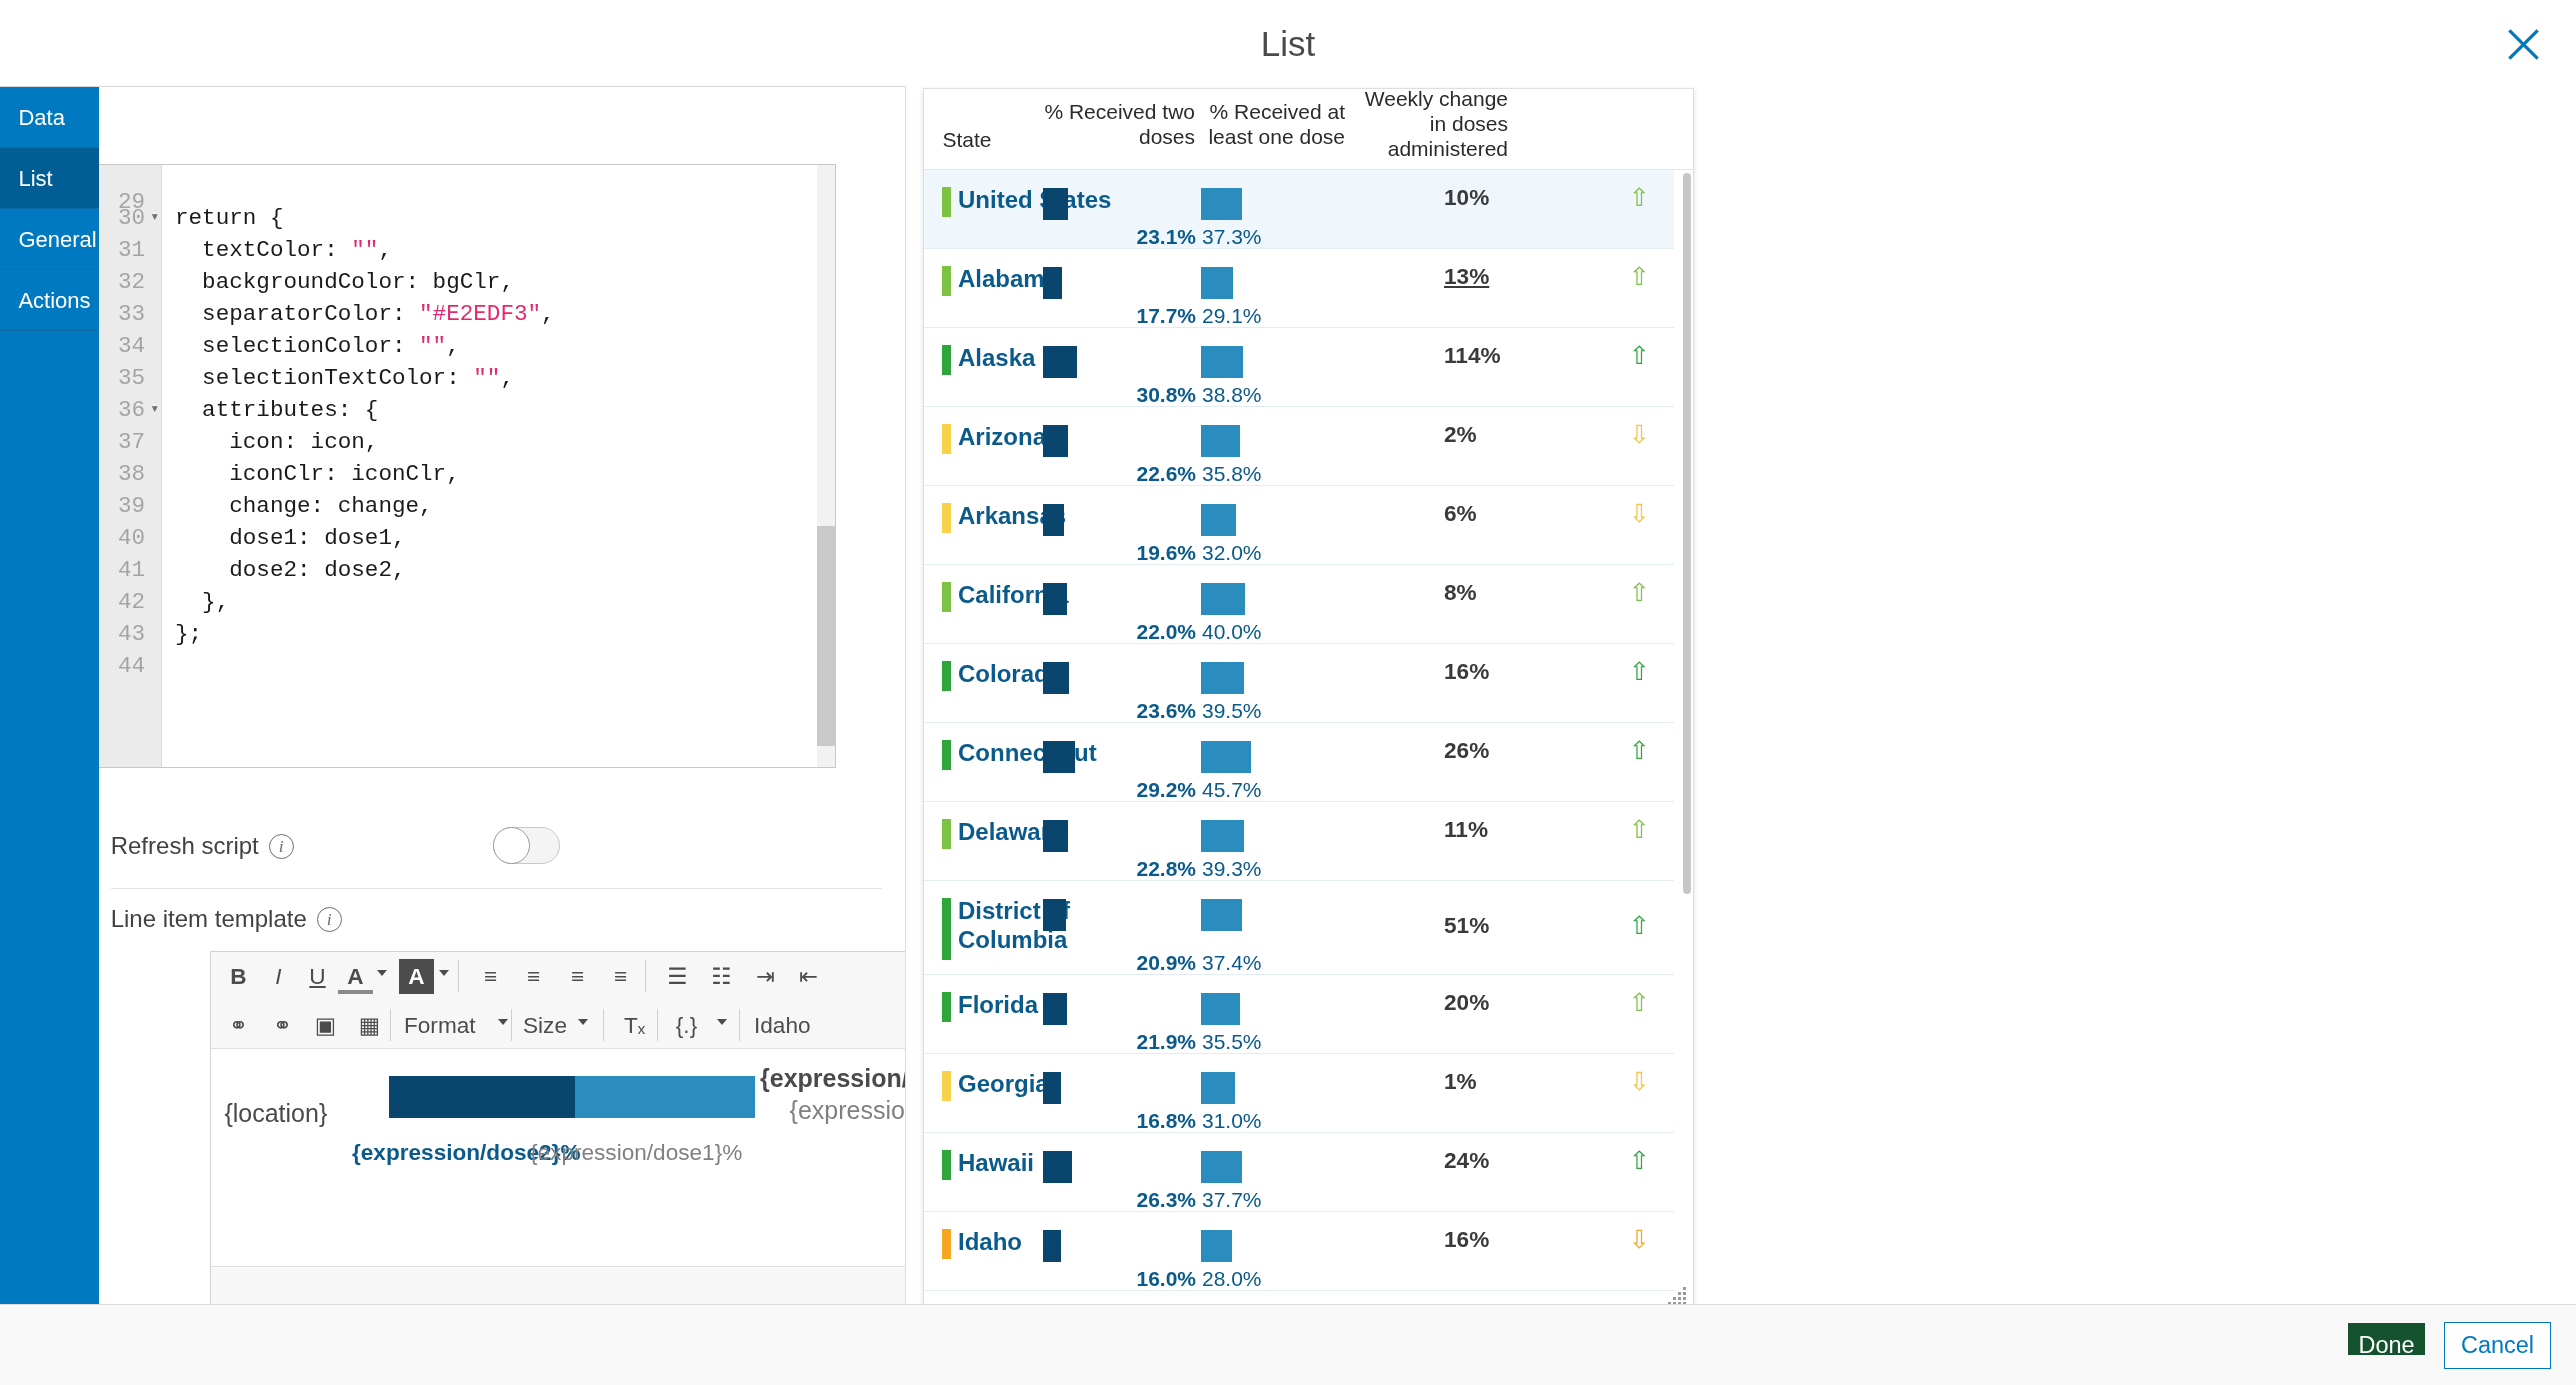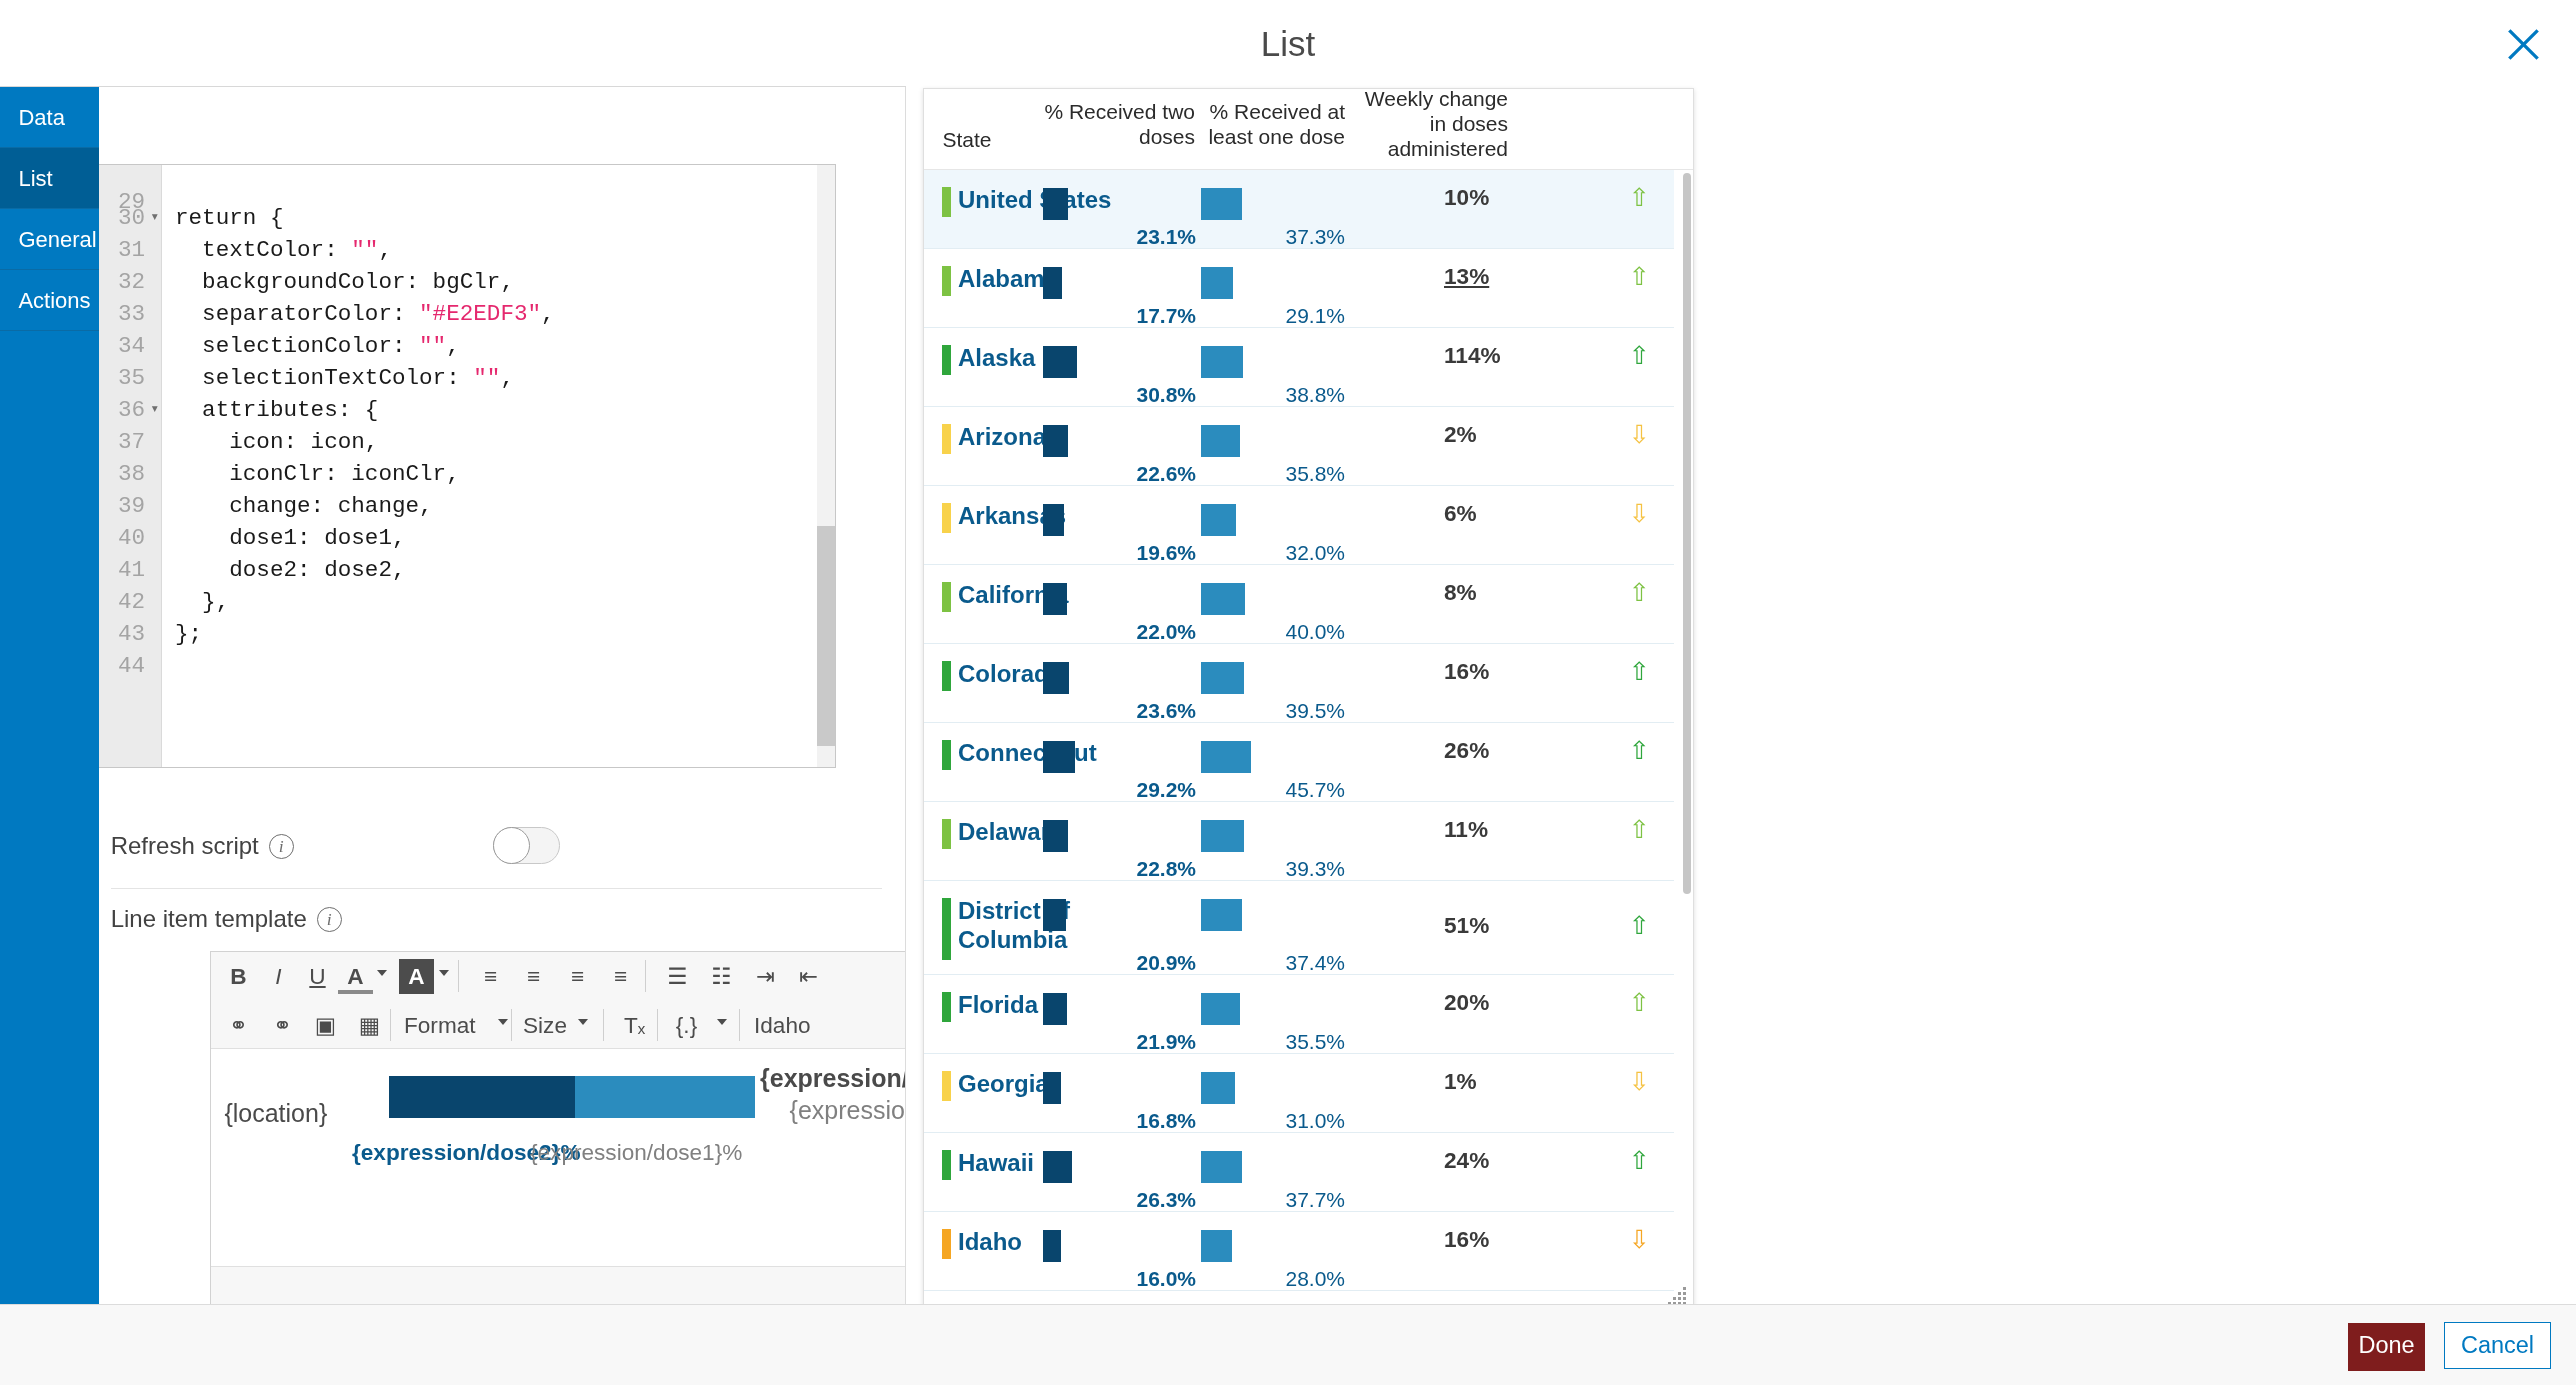--- a/index.html
+++ b/index.html
@@ -217,21 +217,21 @@
     position:absolute; top:18.4px; height:32px; background:#09456d;
   }
   .bar-dose1 {
     position:absolute; top:18.4px; height:32px; background:#2b8cbe;
   }
   .val-dose2 {
     position:absolute; top:55px; width:151px; text-align:right;
     font-size:21px; font-weight:bold; color:#0a5a8c;
   }
   .val-dose1 {
-    position:absolute; top:55px; width:143px; text-align:right;
+    position:absolute; top:55px; width:143px; 
     font-size:21px; color:#0a5a8c;
   }
   .row.tall .val-dose2, .row.tall .val-dose1 { top:70px; }
   .val-change {
     position:absolute; top:15px; width:168px; 
     font-size:22.6px; font-weight:bold; color:#3a3a3a;
   }
   .row.tall .val-change { top:32px; }
   .change-arrow {
     position:absolute; top:13.4px; width:28.5px; text-align:center;
@@ -254,23 +254,23 @@
     position:absolute; width:3.4px; height:3.4px; background:#9a9a9a;
     display:block;
   }
 
   
   #footer-bar {
     position:absolute; left:0; bottom:0; width:2576px; height:81px;
     background:#f8f8f8; border-top:0.8px solid #dcdcdc;
   }
   #done-button {
-    position:absolute; right:151px; top:18.4px; width:77px; height:48px;
+    position:absolute; right:151px; top:18.4px; width:77px; height:32px;
     line-height:44px; text-align:center; font-size:23.5px;
-    background:#7f1d1d; color:#ffffff; cursor:default;
+    background:#14532d; color:#ffffff; cursor:default;
   }
   #cancel-button {
     position:absolute; right:25px; top:17px; width:107px; height:47px;
     line-height:44px; text-align:center; font-size:23.5px;
     background:#ffffff; color:#0079c1; border:1.7px solid #0079c1;
     cursor:pointer;
   }
 </style>
 </head>
 <body>

